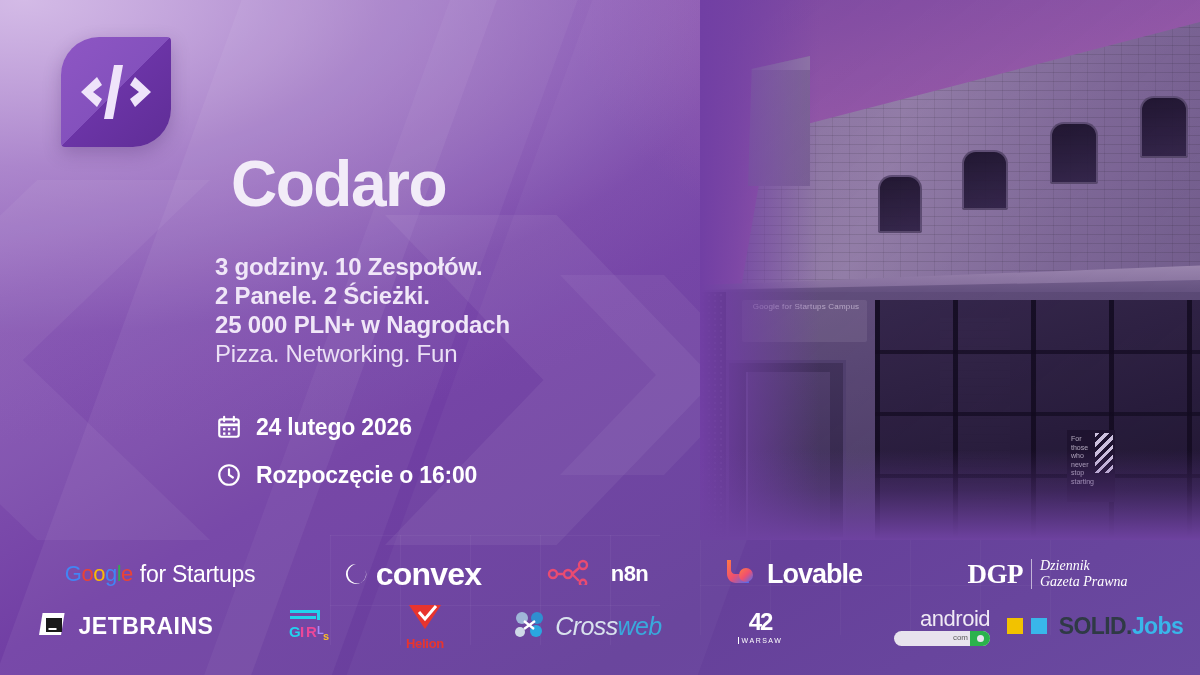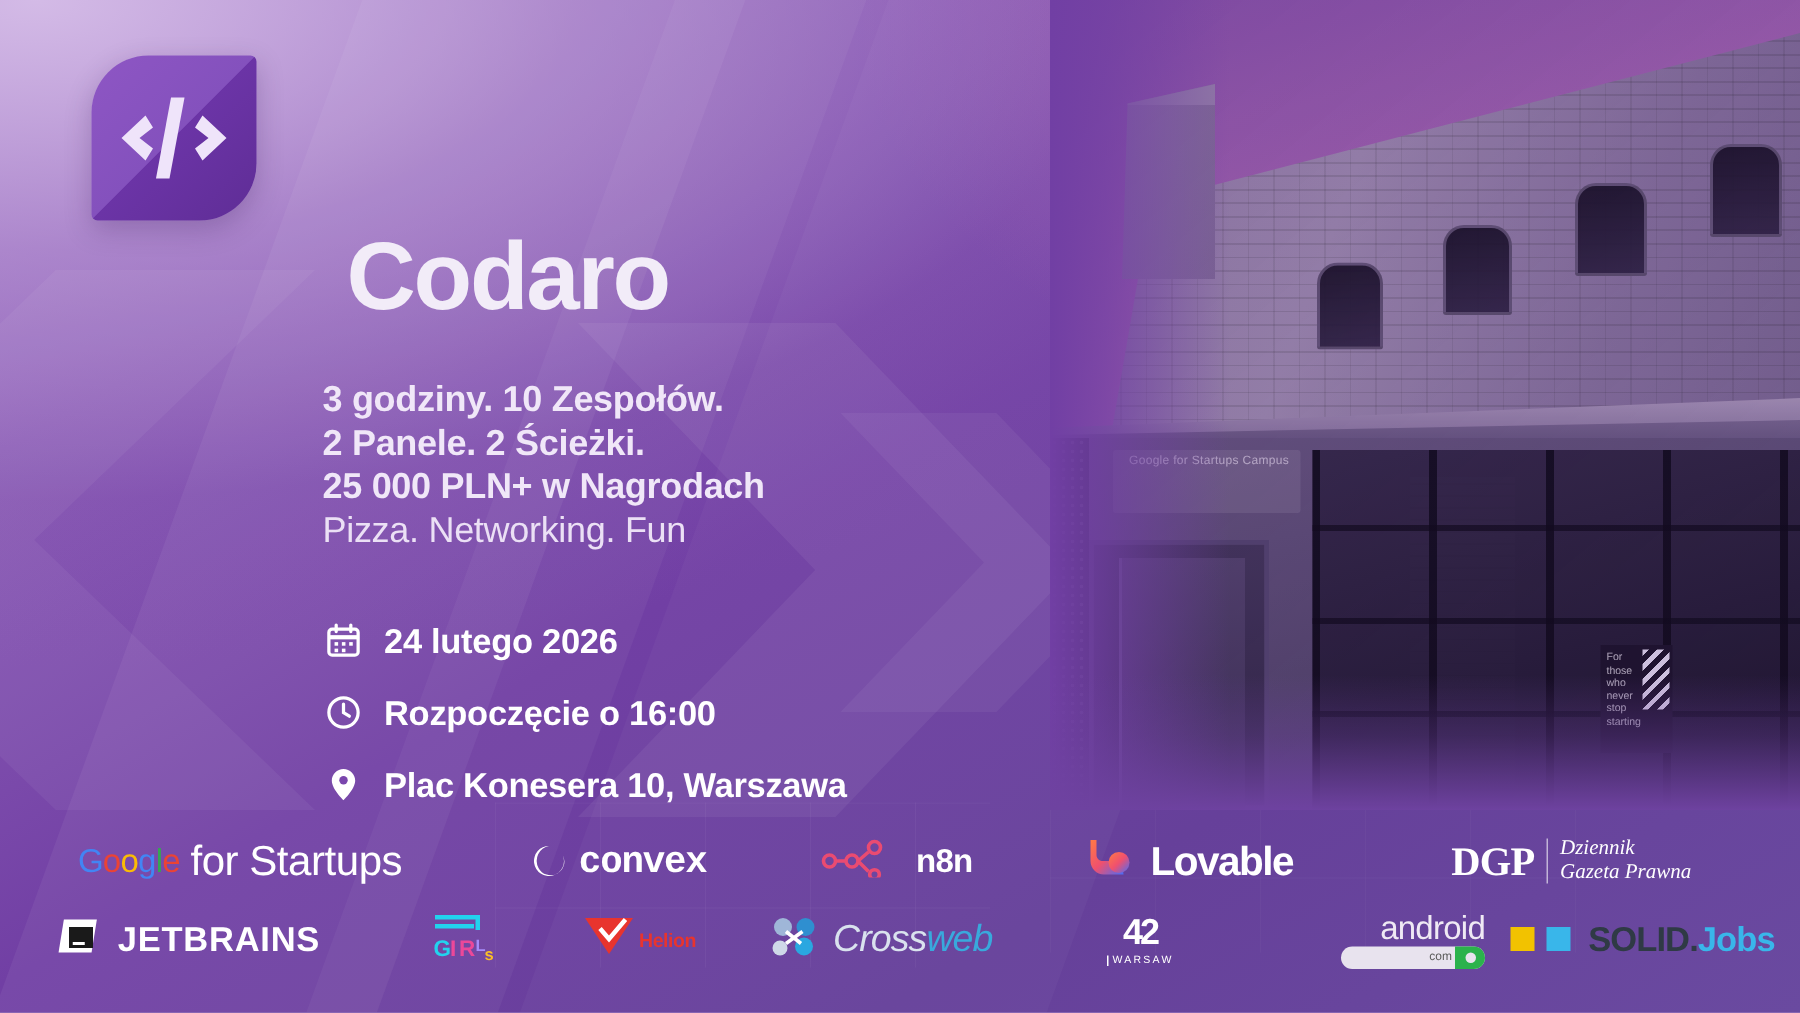--- a/index.html
+++ b/index.html
@@ -241,23 +241,23 @@
 
   
   .sponsors { position:absolute; left:0; top:548px; width:1200px; }
   .srow { display:flex; align-items:center; height:52px; }
   .slot { display:flex; align-items:center; justify-content:center; }
   .lg { display:flex; align-items:center; gap:8px; }
   .google-wm { font-size:22px; letter-spacing:-.5px; font-weight:normal; }
   .google-wm .g1{color:#4285F4;} .google-wm .g2{color:#EA4335;}
   .google-wm .g3{color:#FBBC05;} .google-wm .g4{color:#4285F4;}
   .google-wm .g5{color:#34A853;} .google-wm .g6{color:#EA4335;}
-  .gfs { color:#fff; font-size:28px; letter-spacing:-.3px; }
-
-  .convex-txt { color:#fff; font-weight:bold; font-size:25px; letter-spacing:-.8px;font-family:Liberation Mono, monospace; }
+  .gfs { color:#fff; font-size:23px; letter-spacing:-.3px; }
+
+  .convex-txt { color:#fff; font-weight:bold; font-size:32px; letter-spacing:-.8px; }
   .convex-ic { width:24px; height:24px; }
 
   .n8n-txt { color:#fff; font-weight:bold; font-size:22px; letter-spacing:-.5px; }
 
   .lovable-txt { color:#fff; font-weight:bold; font-size:27px; letter-spacing:-1px; }
 
   .dgp-main {
     color:#fff; font-size:27px; letter-spacing:-.5px; font-weight:bold;
     font-family:"Liberation Serif", serif;
   }
@@ -383,29 +383,20 @@
     <div class="info-row">
       <span class="ic">
         <svg viewBox="0 0 24 24" width="26" height="26" fill="none" stroke="#fff" stroke-width="2">
           <circle cx="12" cy="12" r="9"></circle>
           <path d="M12 6.8V12l3.6 2.3" stroke-linecap="round"></path>
         </svg>
       </span>
       <span class="tx">Rozpoczęcie o 16:00</span>
     </div>
 
-    <div class="info-row">
-      <span class="ic">
-        <svg viewBox="0 0 24 24" width="26" height="26">
-          <path d="M12 2.4c-4 0-7.2 3.2-7.2 7.2 0 5.3 7.2 12.1 7.2 12.1s7.2-6.8 7.2-12.1c0-4-3.2-7.2-7.2-7.2z" fill="#fff"></path>
-          <circle cx="12" cy="9.4" r="2.6" fill="#7a46ad"></circle>
-        </svg>
-      </span>
-      <span class="tx">Plac Konesera 10, Warszawa</span>
-    </div>
   </div>
 
   <div class="sponsors">
 
     <div class="srow">
 
       <div class="slot" style="width:320px;">
         <span class="google-wm"><span class="g1">G</span><span class="g2">o</span><span class="g3">o</span><span class="g4">g</span><span class="g5">l</span><span class="g6">e</span></span>
         <span class="gfs" style="margin-left:7px;">for Startups</span>
       </div>
@@ -480,21 +471,21 @@
             <rect x="30" y="3" width="3" height="10" fill="#22d3ee"></rect>
             <text x="2" y="30" font-family="Liberation Sans, sans-serif" font-size="15" font-weight="bold" fill="#22d3ee">G</text>
             <text x="13" y="30" font-family="Liberation Sans, sans-serif" font-size="15" font-weight="bold" fill="#ec4899">I</text>
             <text x="19" y="30" font-family="Liberation Sans, sans-serif" font-size="15" font-weight="bold" fill="#ec4899">R</text>
             <text x="30" y="27" font-family="Liberation Sans, sans-serif" font-size="11" font-weight="bold" fill="#a78bfa">L</text>
             <text x="36" y="33" font-family="Liberation Sans, sans-serif" font-size="11" font-weight="bold" fill="#fbbf24">s</text>
           </svg>
         </span>
       </div>
 
-      <div class="slot" style="width:110px; ">
+      <div class="slot" style="width:110px; flex-direction:column;">
         <span>
           <svg viewBox="0 0 40 30" width="40" height="30">
             <path d="M4 3h32l-16 24z" fill="#e8342e"></path>
             <path d="M14 10l6 7 11-13" stroke="#fff" stroke-width="3" fill="none"></path>
           </svg>
         </span>
         <span class="helion-txt">Helion</span>
       </div>
 
       <div class="slot lg" style="width:215px;">

